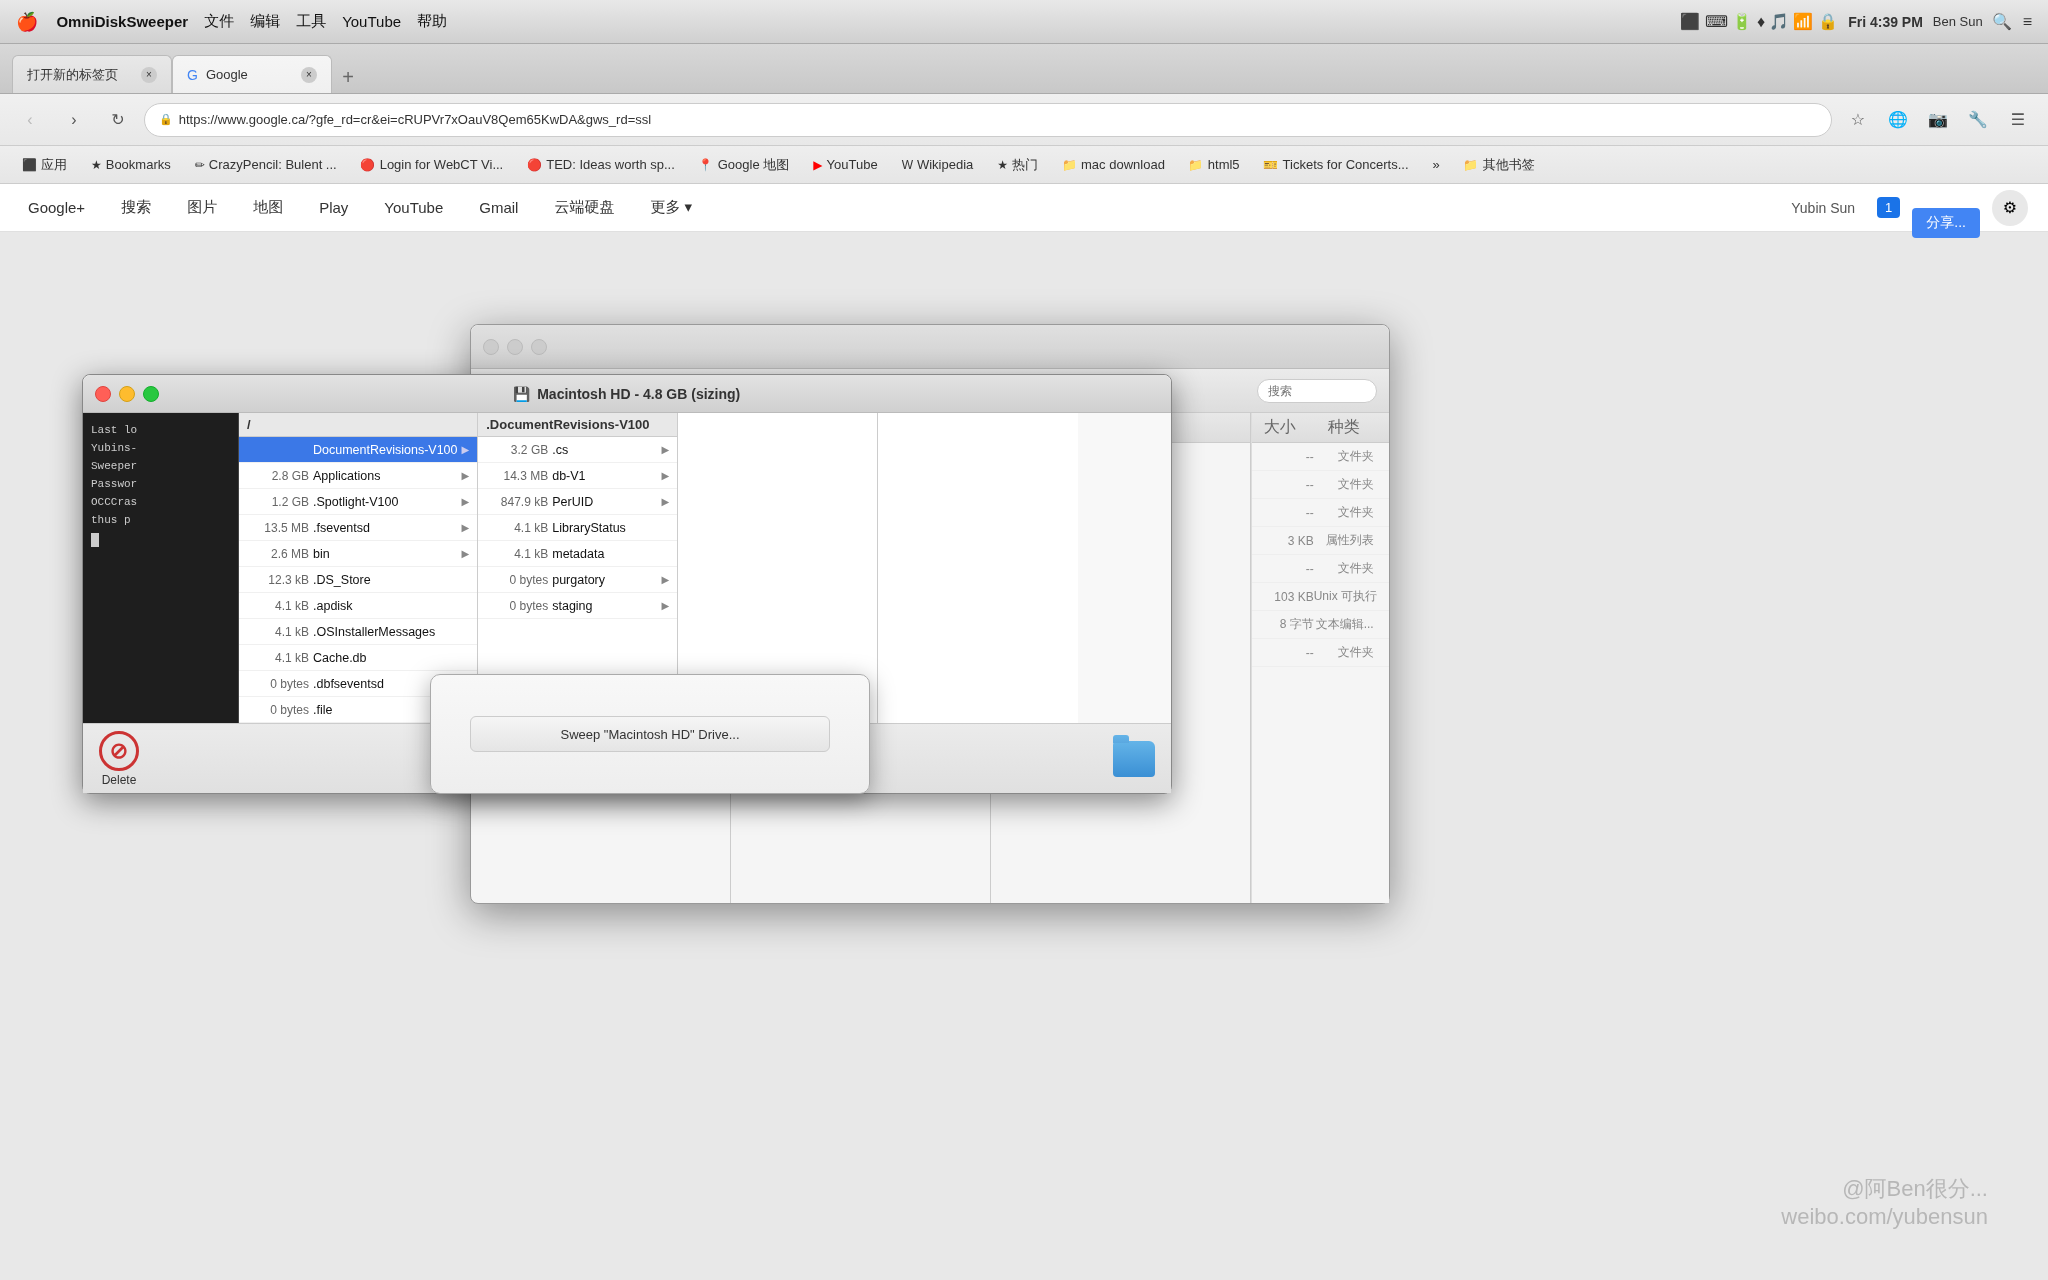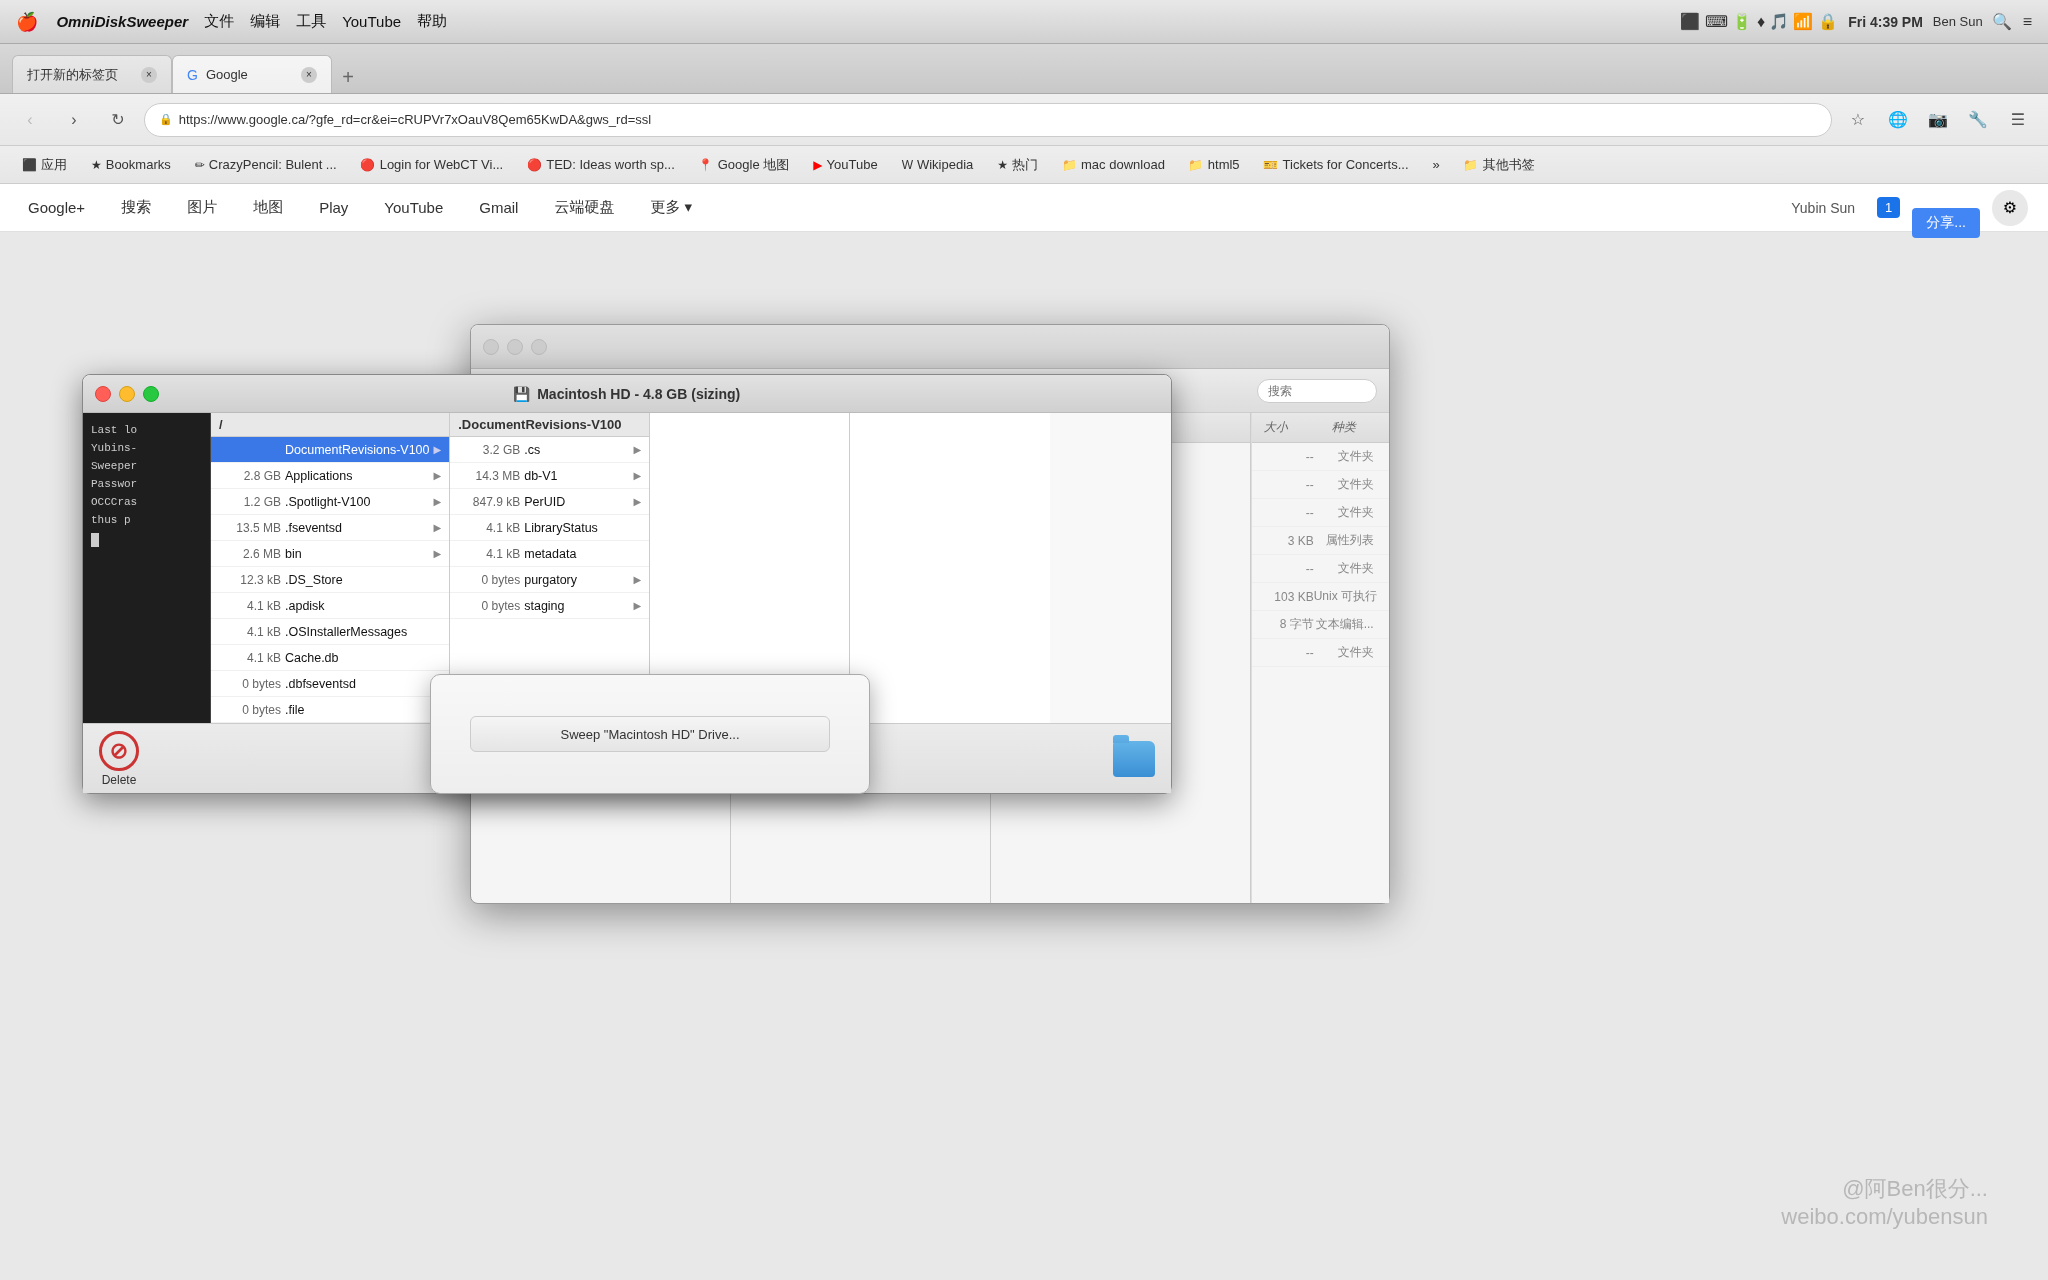--- a/index.html
+++ b/index.html
@@ -29,21 +29,21 @@
       margin-right: 18px;
       color: #333;
     }
     .menubar-item {
       font-size: 15px;
       color: #111;
       margin-right: 16px;
       font-weight: 500;
       white-space: nowrap;
     }
-    .menubar-item.app-name { font-weight: 700; font-style: italic; }
+    .menubar-item.app-name { font-weight: 700; }
     .menubar-right {
       margin-left: auto;
       display: flex;
       align-items: center;
       gap: 10px;
       font-size: 13px;
       color: #333;
     }
     .menubar-right .time { font-weight: 600; font-size: 14px; }
 
@@ -287,24 +287,23 @@
       display: flex;
       flex-direction: column;
     }
     .omni-bg-col-header {
       height: 30px;
       background: linear-gradient(to bottom, #e8e8e8, #ddd);
       border-bottom: 1px solid #ccc;
       display: flex;
       align-items: center;
       padding: 0 12px;
-      font-size: 12px;
+      font-size: 16px;
       color: #666;
-      gap: 24px;
-      font-style: italic;
+      gap: 12px;
     }
     .omni-bg-row {
       height: 28px;
       display: flex;
       align-items: center;
       padding: 0 12px;
       font-size: 13px;
       color: #333;
       border-bottom: 1px solid #eee;
     }
@@ -345,21 +344,21 @@
       align-items: center;
       gap: 6px;
     }
     .omni-body {
       display: flex;
       flex: 1;
       overflow: hidden;
     }
     
     .omni-left-panel {
-      width: 128px;
+      width: 156px;
       background: #1e1e1e;
       color: #ccc;
       font-size: 11px;
       padding: 8px;
       font-family: 'Courier New', monospace;
       overflow: hidden;
       border-right: 1px solid #444;
     }
     .omni-left-line {
       height: 18px;

